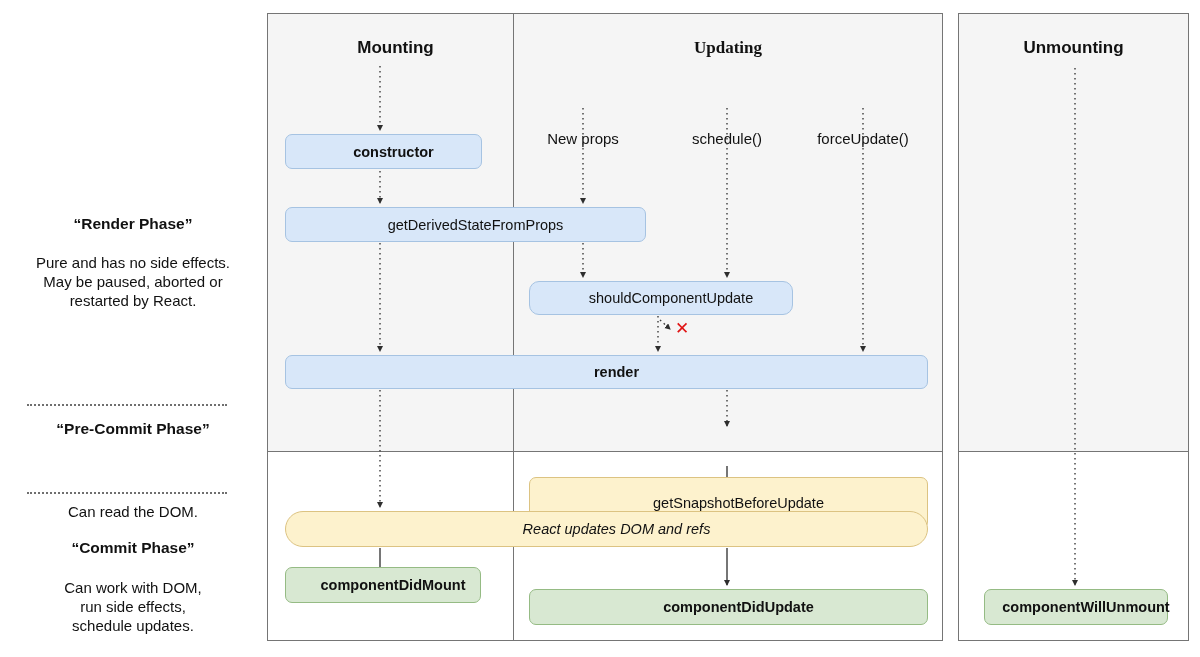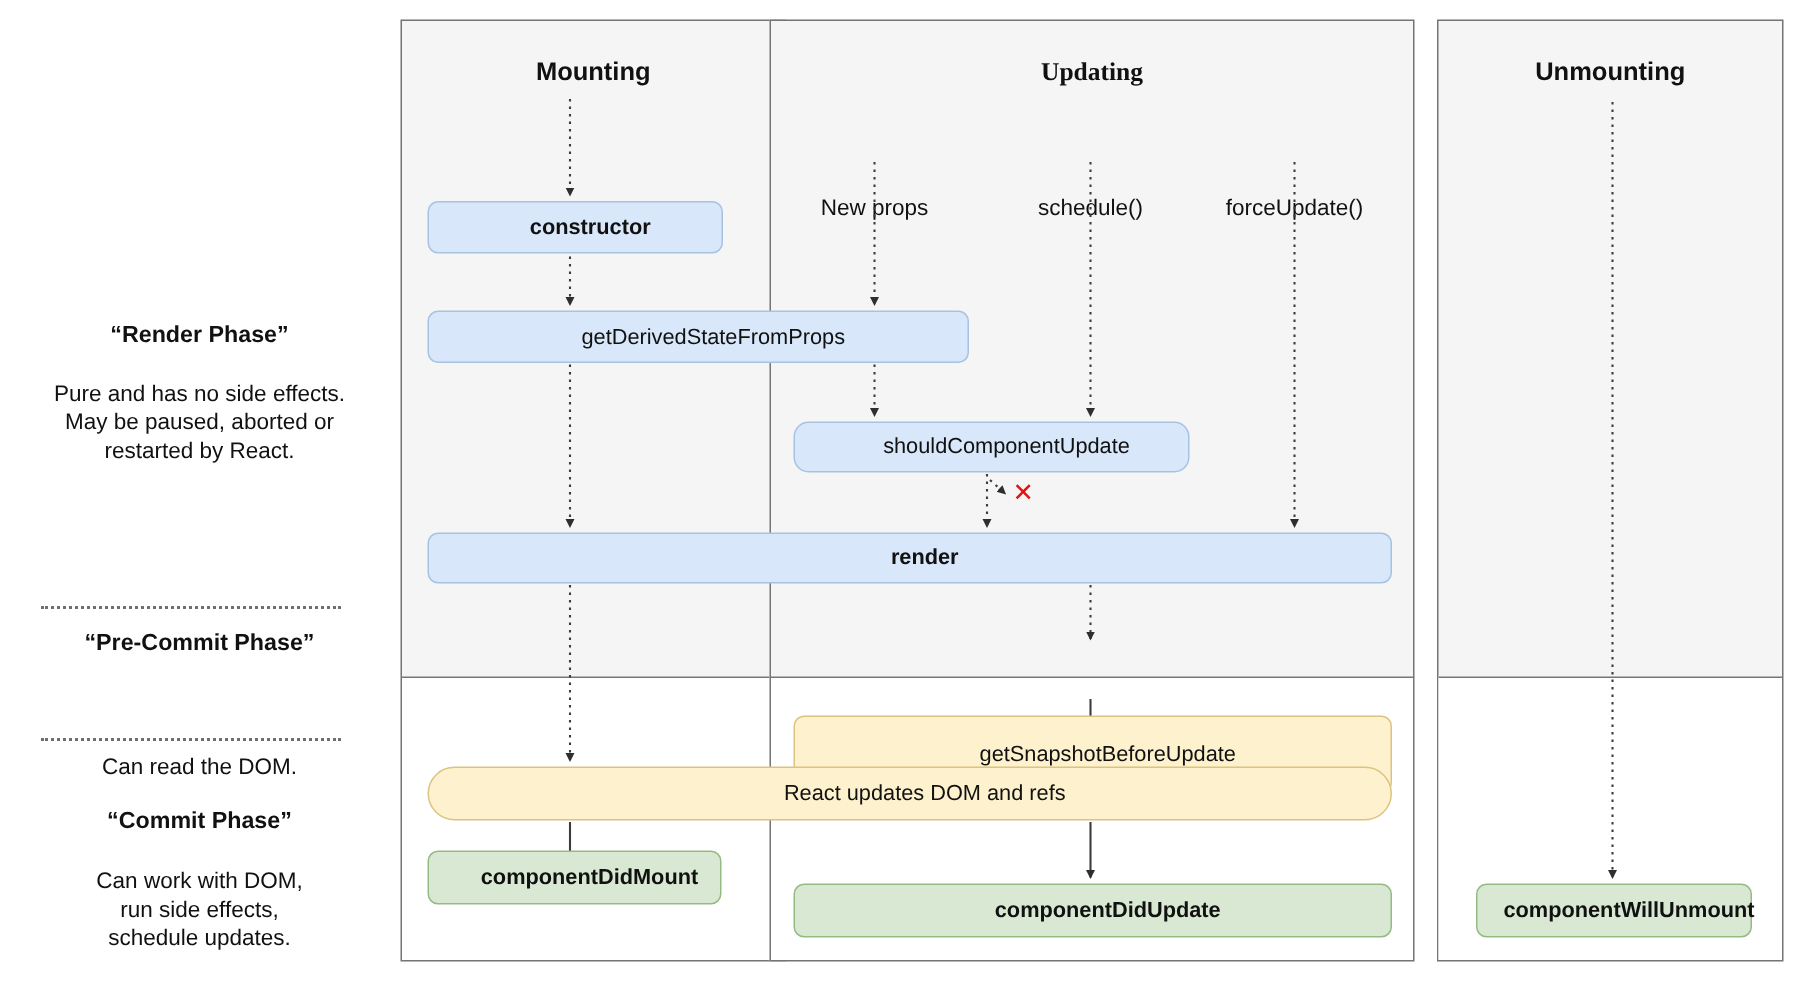--- a/index.html
+++ b/index.html
@@ -22,21 +22,21 @@
   .trigger{position:absolute;top:82px;transform:translateX(-50%);
        font-size:15px;white-space:nowrap;margin-top:48px;}
   
   .box{position:absolute;box-sizing:border-box;border-radius:7px;border:1px solid;
        display:flex;align-items:center;justify-content:center;font-size:14.5px;
        text-align:center;z-index:3;padding-left:20px;}
   .box.blue{background:var(--blue_fill,#d8e7f9);border-color:var(--blue_border,#a6c3e2);}
   .box.yellow{background:var(--yellow_fill,#fdf2cd);border-color:var(--yellow_border,#dcc382);}
   .box.green{background:var(--green_fill,#d8e8d2);border-color:var(--green_border,#95bb84);}
   .bold{font-weight:bold;}
-  .italic{border-radius:18px;}
+  .italic{font-style:italic;border-radius:18px;}
   
   #arrows{position:absolute;left:0;top:0;width:1200px;height:657px;z-index:2;pointer-events:none;}
   .dot{stroke:#3c3c3c;stroke-width:1.4;stroke-dasharray:1.6 3.4;fill:none;}
   .solid{stroke:#3c3c3c;stroke-width:1.4;fill:none;}
   .halt-x{position:absolute;left:675px;top:320px;font-size:17px;font-weight:bold;
        color:var(--halt_red,#e01414);z-index:4;line-height:1;}
 </style>
 </head>
 <body>
 

